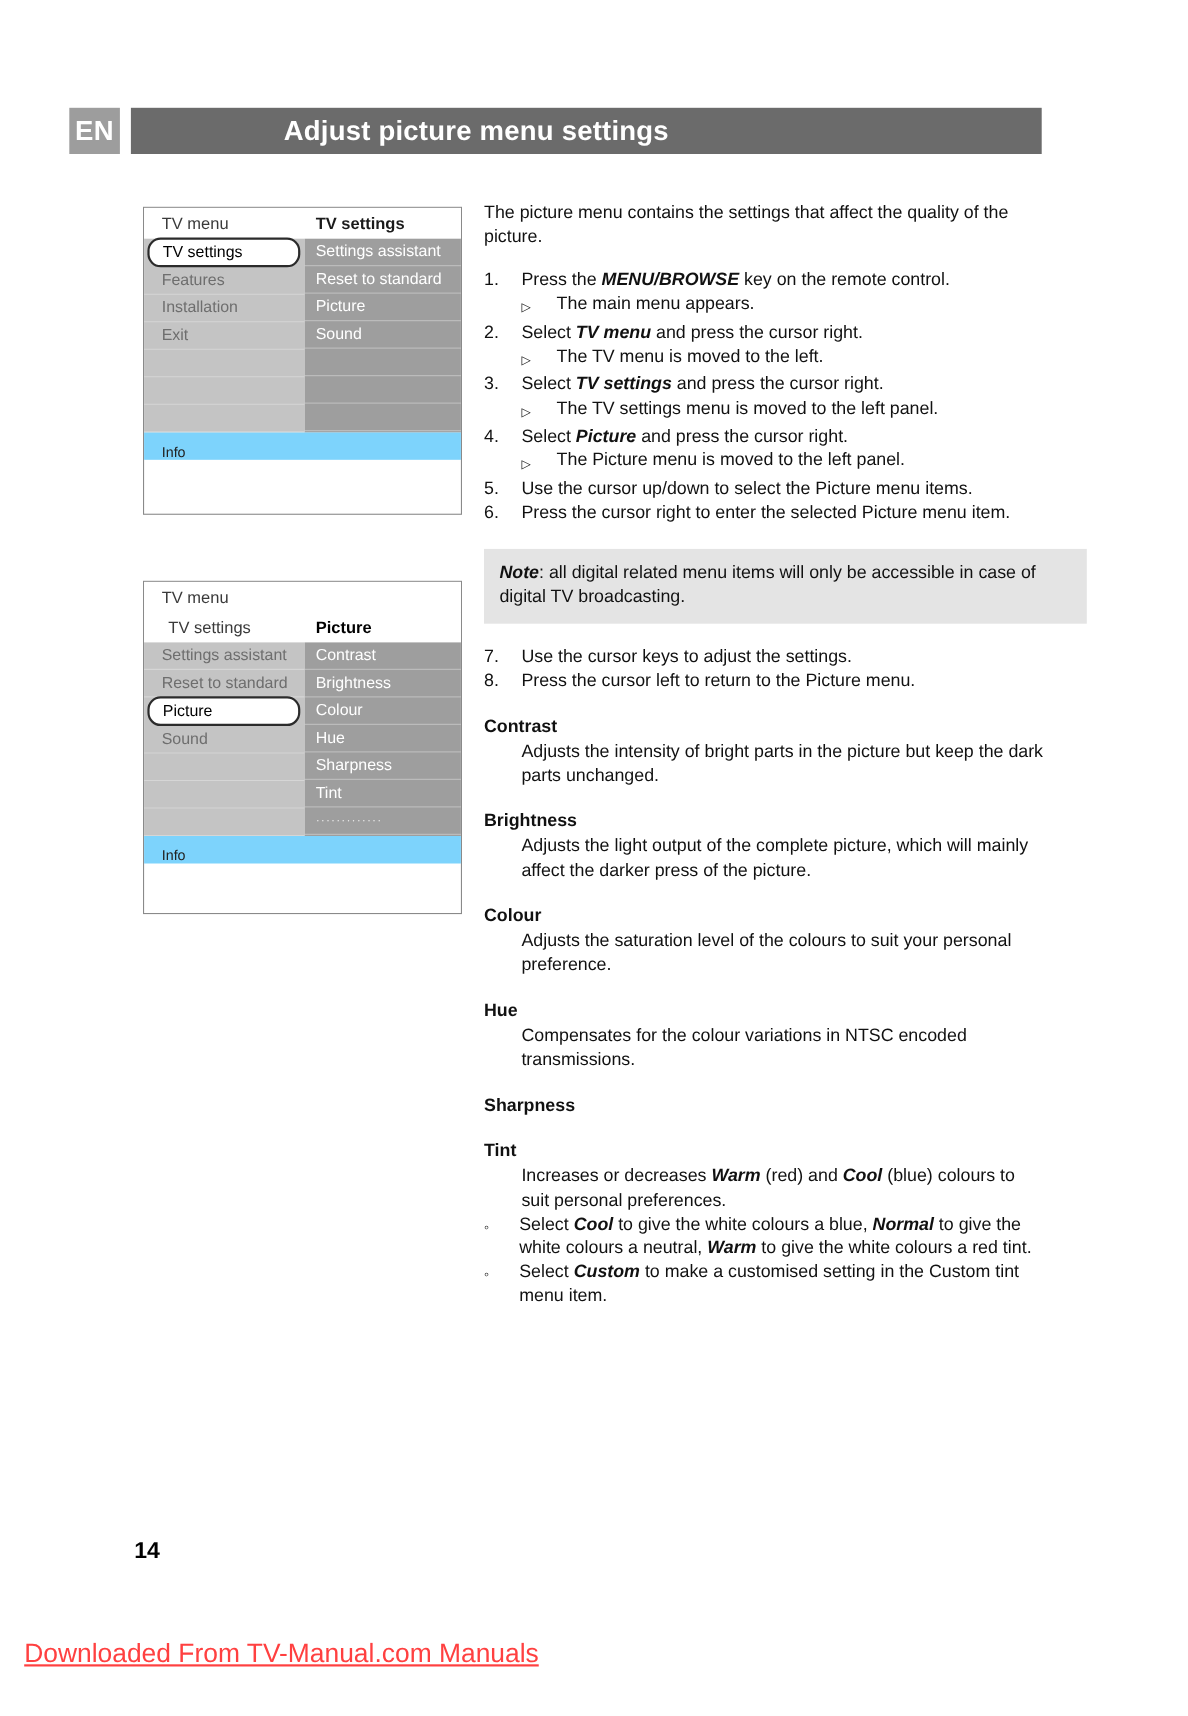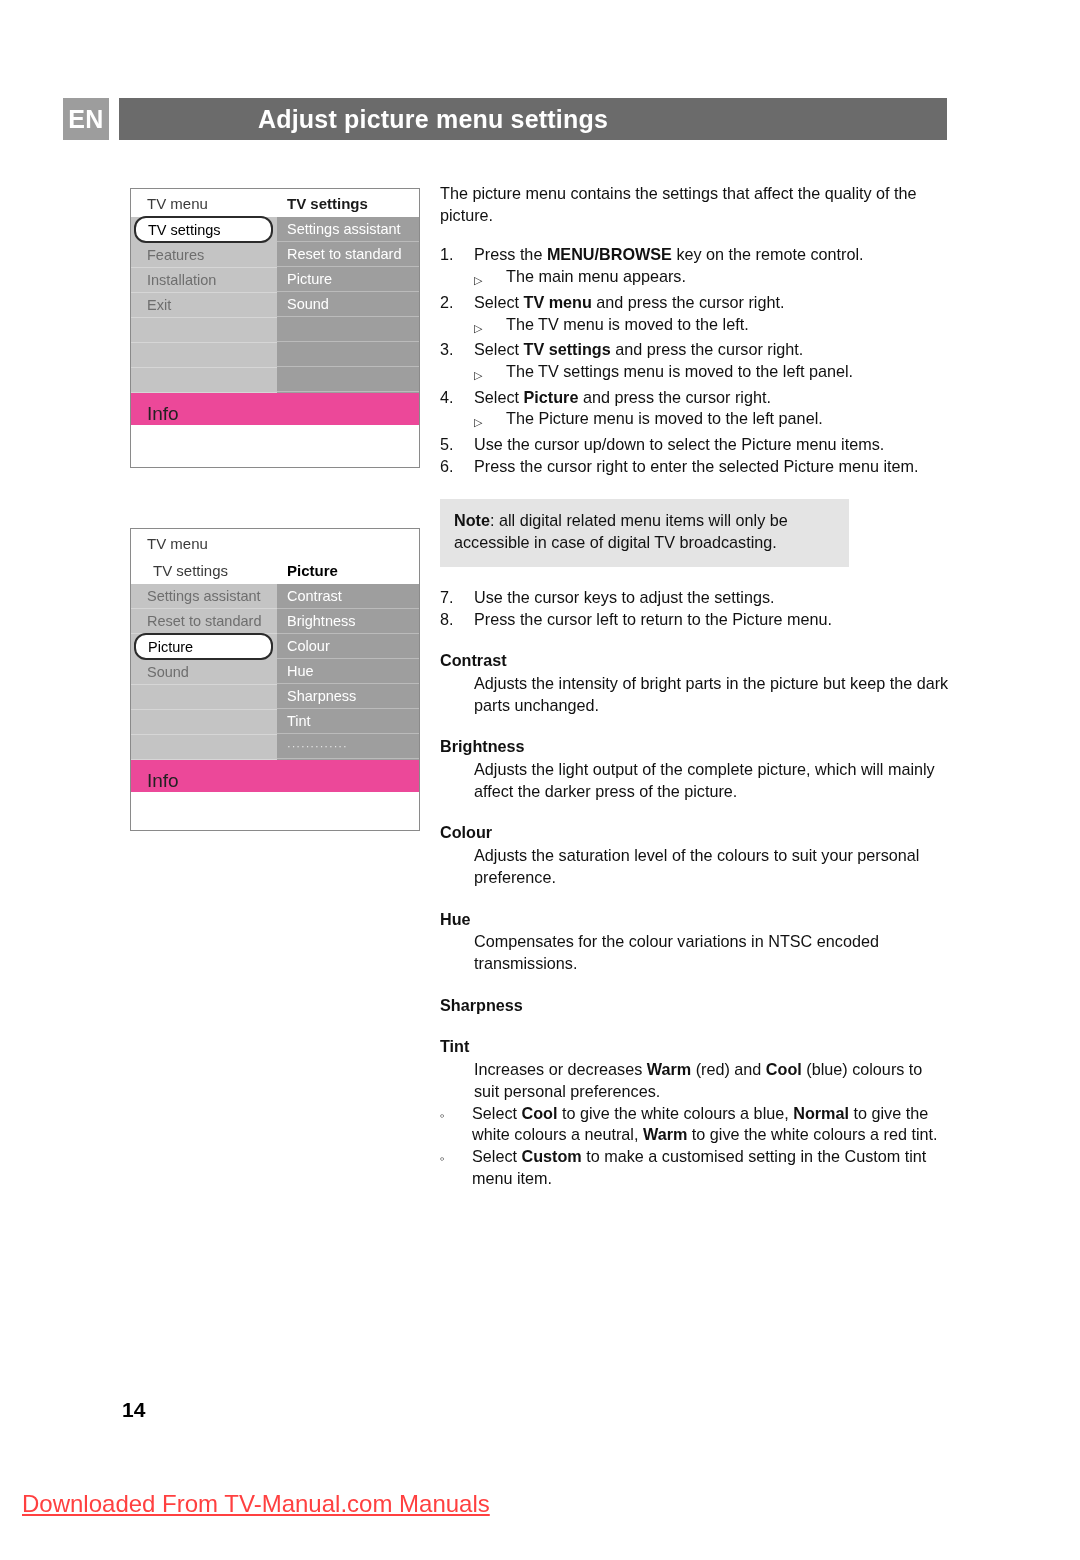--- a/index.html
+++ b/index.html
@@ -134,24 +134,24 @@
   }
   .tm-subtitle .sub-right {
     flex: 1;
     padding-left: 10px;
     color: #000000;
     font-size: 15px;
     font-weight: bold;
   }
 
   .tm-info {
-    background: #ec4899;
+    background: #7dd3fc;
     padding: 10px 0 0 16px;
     color: #222222;
-    font-size: 19px;
+    font-size: 13px;
   }
 
   .dots {
     letter-spacing: 1px;
     font-size: 11px;
     color: #e8e8e8;
   }
 
   
   .content {
@@ -183,33 +183,33 @@
     padding-top: 4px;
   }
   .sub-marker.circle { font-size: 13px; padding-top: 2px; }
   .sub-text { flex: 1; }
 
   .note-box {
     background: #e4e4e4;
     margin-top: 22px;
     margin-bottom: 20px;
     padding: 11px 14px 13px 14px;
-    width: 409px;
+    width: 548px;
   }
 
   .term {
     font-weight: bold;
     margin-top: 20px;
     margin-bottom: 1px;
   }
   .term-def {
     padding-left: 34px;
   }
 
-  b { font-weight: bold; }
+  b { font-weight: bold; font-style: italic; }
 
   
   .page-number {
     position: absolute;
     left: 122px;
     top: 1398px;
     font-size: 21px;
     font-weight: bold;
     color: #000000;
   }

